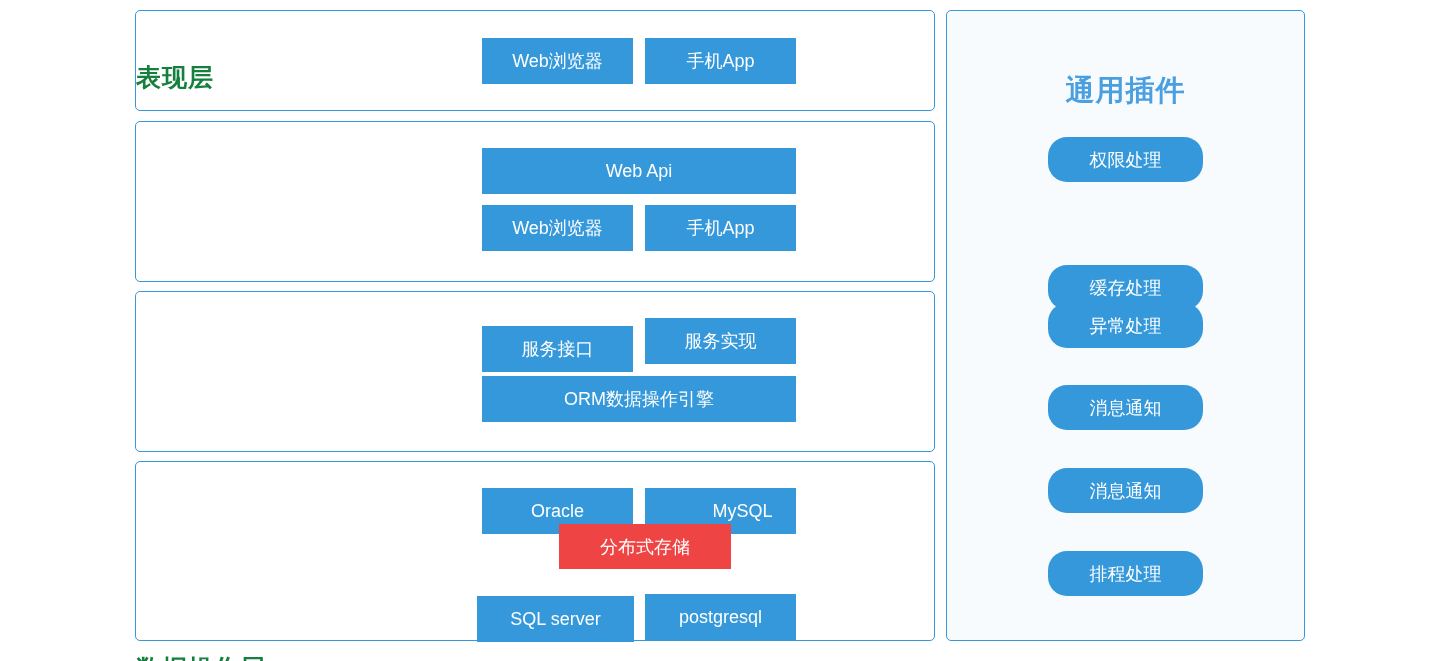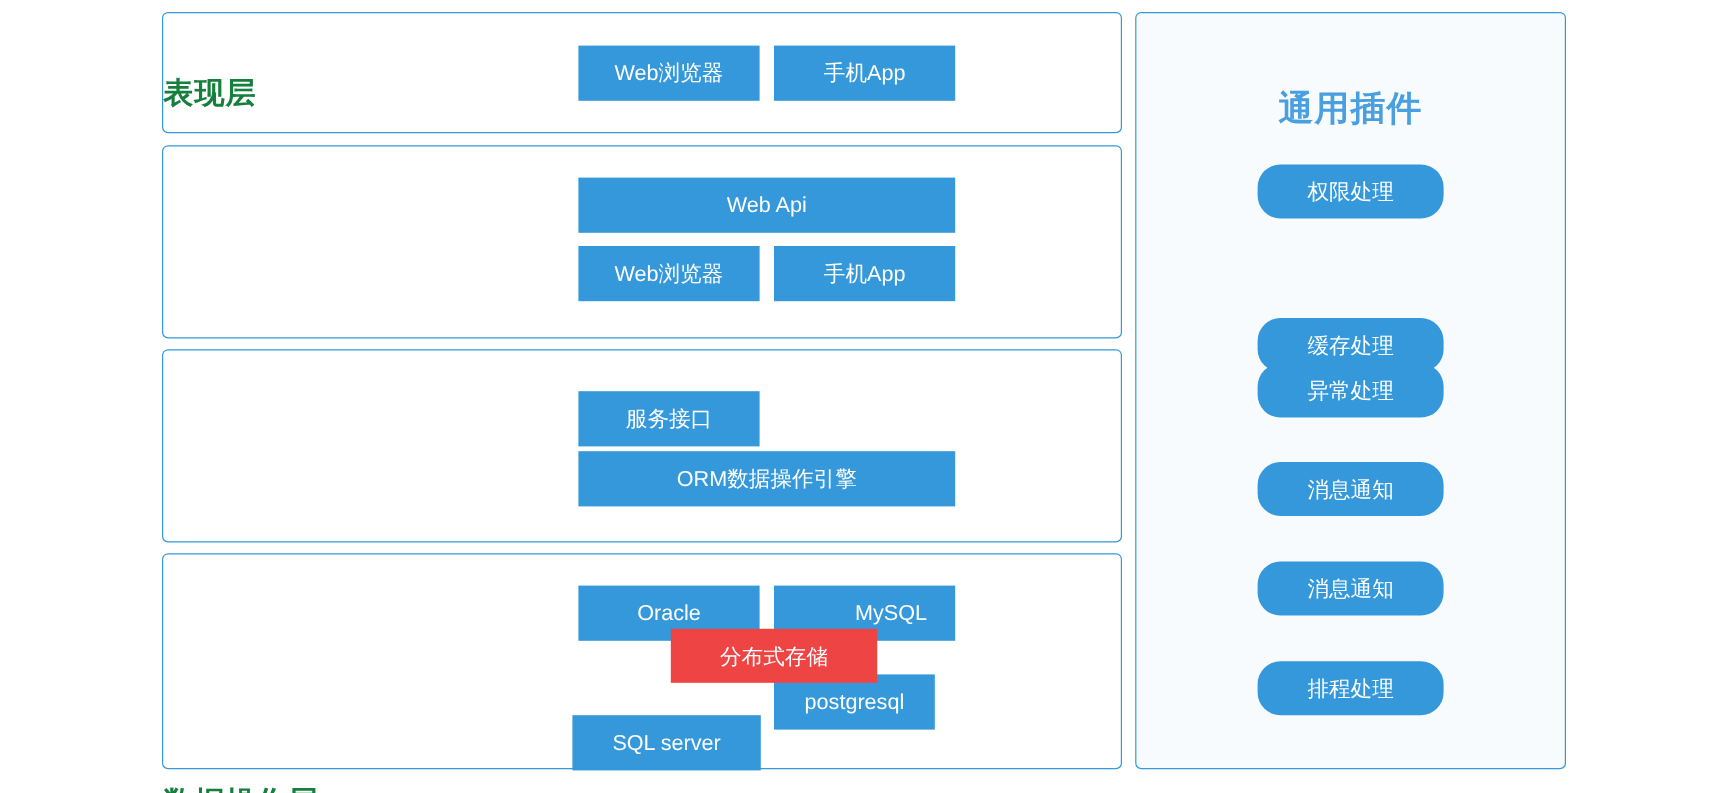--- a/index.html
+++ b/index.html
@@ -128,26 +128,27 @@
   </div>
 
   <div class="block" style="left: 482px; top: 38px; width: 151px; height: 46px;">Web浏览器</div>
   <div class="block" style="left: 645px; top: 38px; width: 151px; height: 46px;">手机App</div>
 
   <div class="block" style="left: 482px; top: 148px; width: 314px; height: 46px;">Web  Api</div>
   <div class="block" style="left: 482px; top: 205px; width: 151px; height: 46px;">Web浏览器</div>
   <div class="block" style="left: 645px; top: 205px; width: 151px; height: 46px;">手机App</div>
 
   <div class="block" style="left: 482px; top: 326px; width: 151px; height: 46px;">服务接口</div>
+  <div class="block" style="left: 645px; top: 318px; width: 151px; height: 46px;">服务实现</div>
   <div class="block" style="left: 482px; top: 376px; width: 314px; height: 46px;">ORM数据操作引擎</div>
 
   <div class="block" style="left: 482px; top: 488px; width: 151px; height: 46px;">Oracle</div>
   <div class="block" style="left: 645px; top: 488px; width: 151px; height: 46px; padding-left: 44px;">MySQL</div>
   <div class="block" style="left: 477px; top: 596px; width: 157px; height: 46px;">SQL server</div>
-  <div class="block" style="left: 645px; top: 562px; width: 134px; height: 46px;">postgresql</div>
+  <div class="block" style="left: 645px; top: 594px; width: 151px; height: 46px;">postgresql</div>
   <div class="block orange" style="left: 559px; top: 524px; width: 172px; height: 45px; background: #ef4444;">分布式存储</div>
 
   <div id="plugins-panel">
     <div id="plugins-title">通用插件</div>
 
     <div class="plugin-block" style="top: 126px;">权限处理</div>
     <div class="plugin-block" style="top: 209px; margin-top: 45px;">缓存处理</div>
     <div class="plugin-block" style="top: 292px;">异常处理</div>
     <div class="plugin-block" style="top: 374px;">消息通知</div>
     <div class="plugin-block" style="top: 457px;">消息通知</div>

